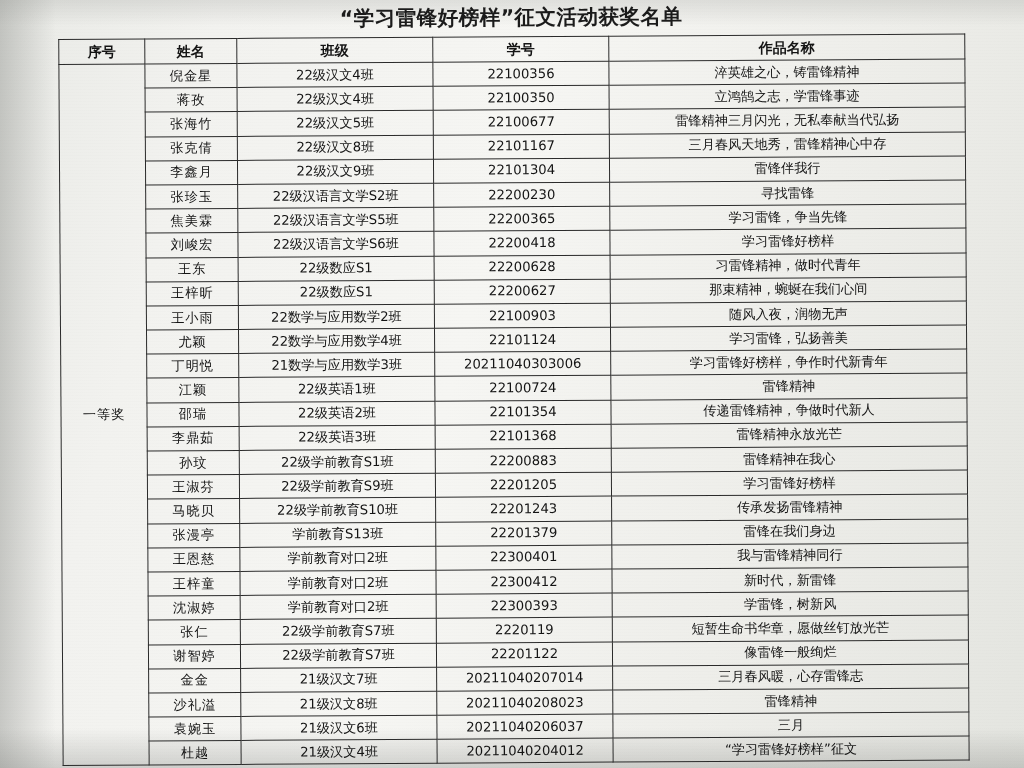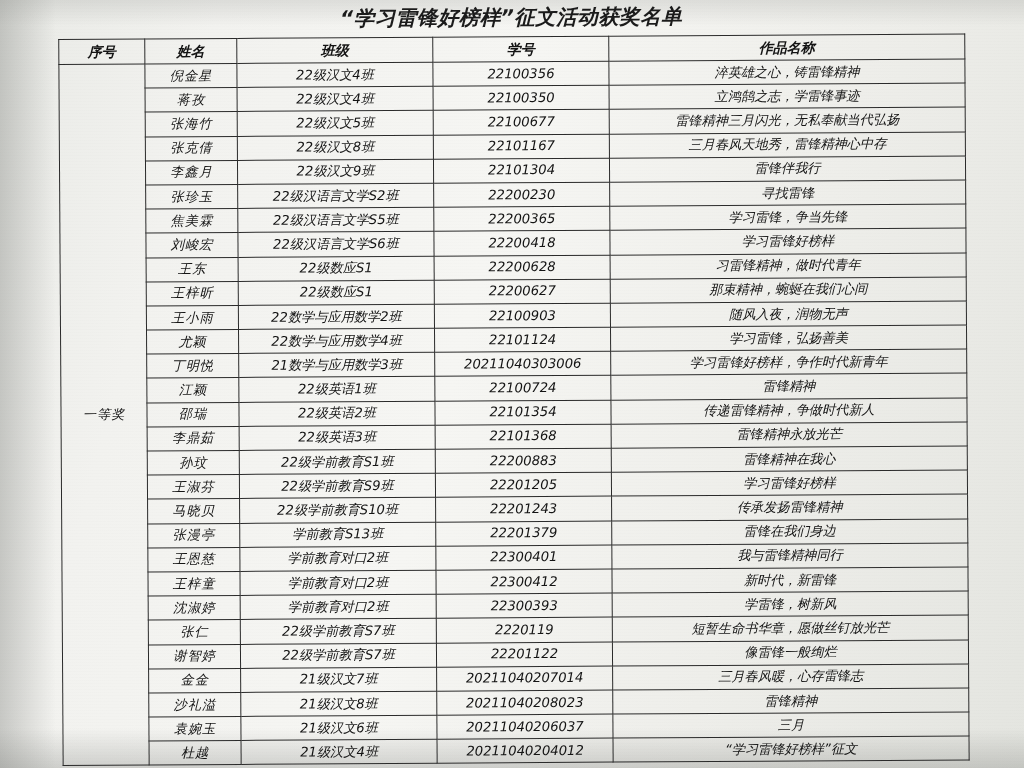--- a/index.html
+++ b/index.html
@@ -14,21 +14,20 @@
 
   
   #sheet {
     position: absolute;
     left: 0;
     top: 0;
     width: 1024px;
     height: 768px;
     background:
       linear-gradient(105deg, #e9eae6 0%, #f2f2ef 18%, #f6f6f3 45%, #eeeeea 72%, #e4e5e0 100%);
-    font-style: italic;
   }
 
   
   #left-shade {
     position: absolute;
     left: 0; top: 0;
     width: 56px; height: 768px;
     background: linear-gradient(to right, rgba(130,132,128,0.38), rgba(130,132,128,0));
     pointer-events: none;
   }

